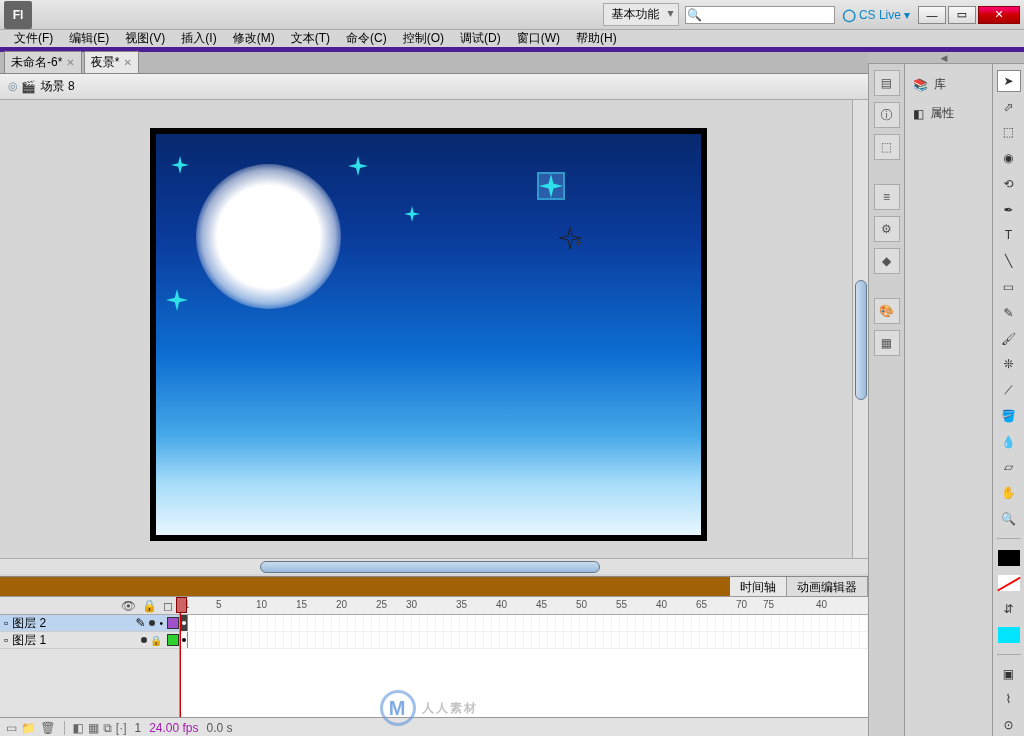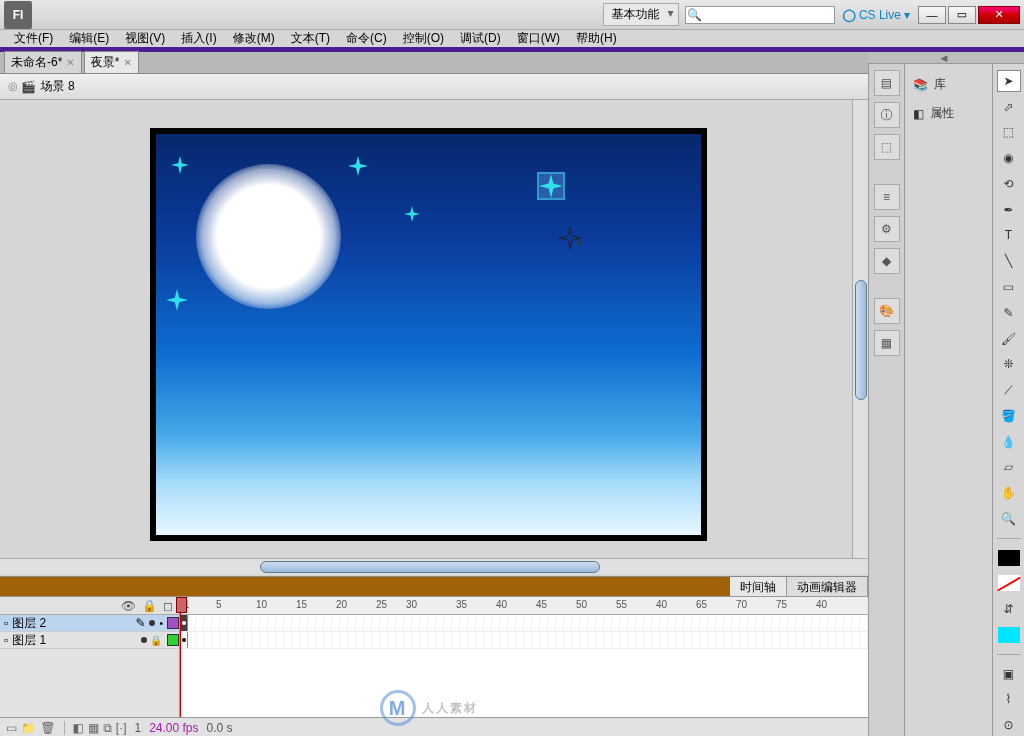--- a/index.html
+++ b/index.html
@@ -244,21 +244,21 @@
           <span class="tick" style="left: 196px;">25</span>
           <span class="tick" style="left: 226px;">30</span>
           <span class="tick" style="left: 276px;">35</span>
           <span class="tick" style="left: 316px;">40</span>
           <span class="tick" style="left: 356px;">45</span>
           <span class="tick" style="left: 396px;">50</span>
           <span class="tick" style="left: 436px;">55</span>
           <span class="tick" style="left: 476px;">40</span>
           <span class="tick" style="left: 516px;">65</span>
           <span class="tick" style="left: 556px;">70</span>
-          <span class="tick" style="left: 596px;">75</span>
+          <span class="tick" style="left: 583px;">75</span>
           <span class="tick" style="left: 636px;">40</span>
         </div>
       <div class="frame-row">
           <div class="kf sel"></div>
         </div>
       <div class="frame-row">
           <div class="kf"></div>
         </div>
       <div class="playhead"></div>
     </div>

